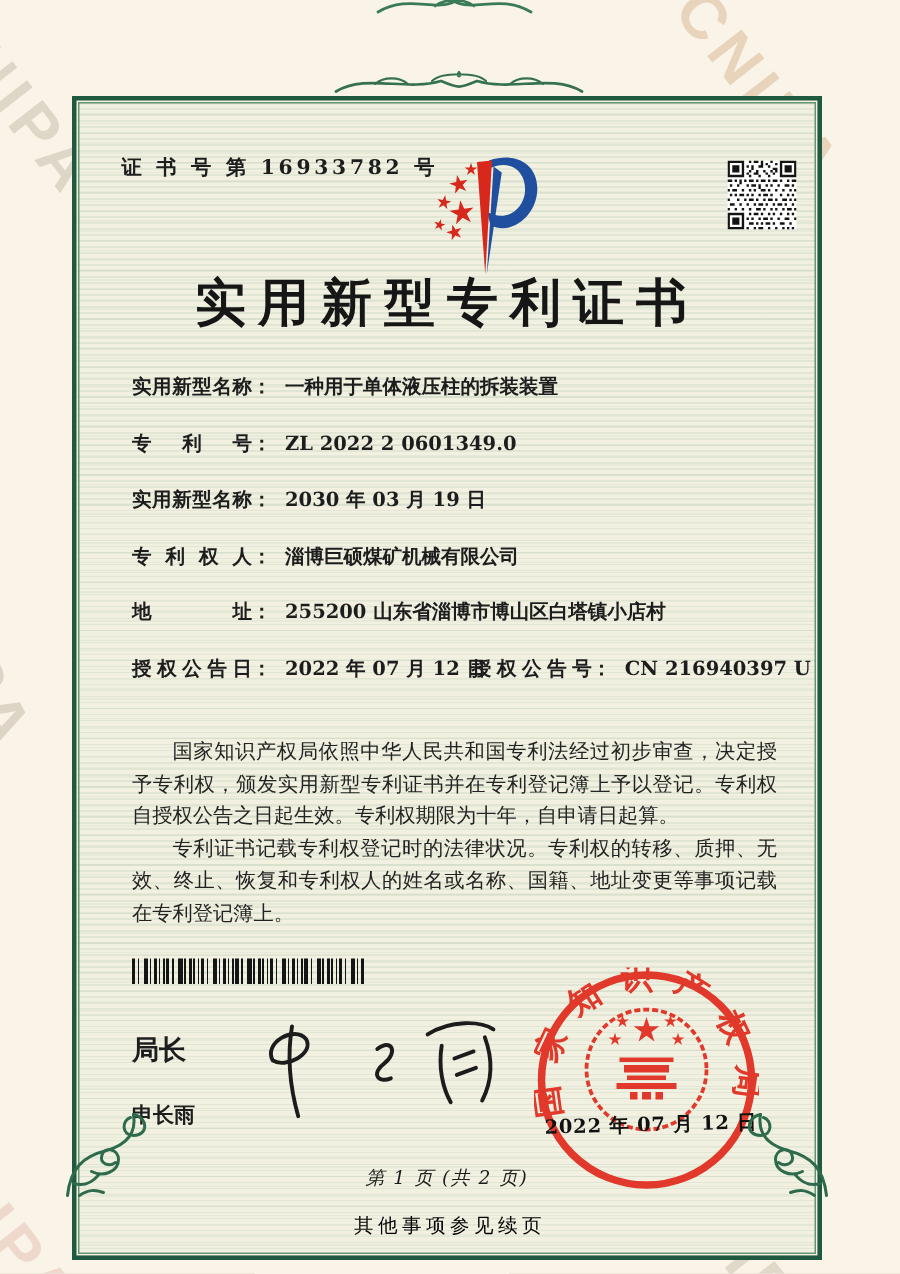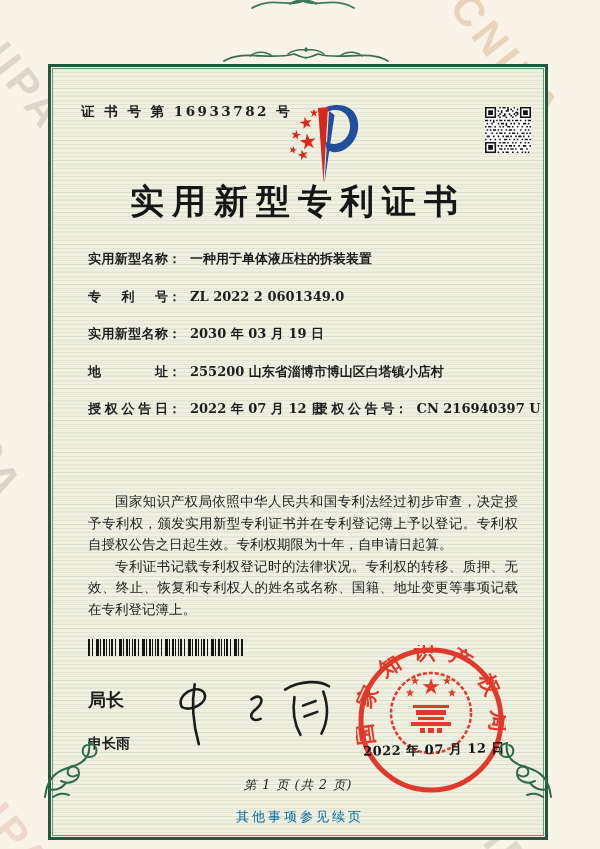--- a/index.html
+++ b/index.html
@@ -71,21 +71,21 @@
     position:absolute;left:312px;top:674px;width:140px;text-align:center;
     font-size:13px;font-weight:600;color:#111;white-space:nowrap;letter-spacing:0.5px;
     transform:rotate(-1.5deg);
   }
   .page-info{
     position:absolute;left:0;top:710px;width:100%;text-align:center;
     font-size:12.5px;letter-spacing:1px;font-style:italic;
   }
   .footer-note{
     position:absolute;left:0;top:808px;width:100%;text-align:center;
-    font-size:13px;letter-spacing:3px;color:#0369a1;
+    font-size:13px;letter-spacing:3px;color:#000000;
   }
   .corner{position:absolute;}
 </style>
 </head>
 <body>
 
 <div class="page">
 
   <div class="wm" style="left:-20px;top:-10px;color:rgba(168,154,134,.34);transform:rotate(52deg);">CNIPA</div>
   <div class="wm" style="left:478px;top:-16px;color:rgba(208,172,134,.45);transform:rotate(52deg);">CNIPA</div>
@@ -135,20 +135,23 @@
 
     <div class="fields">
       <div class="frow">
         <span class="flabel">实用新型名称</span><span class="fcolon">：</span><span class="fvalue">一种用于单体液压柱的拆装装置</span>
       </div>
       <div class="frow">
         <span class="flabel">专利号</span><span class="fcolon">：</span><span class="fvalue">ZL 2022 2 0601349.0</span>
       </div>
       <div class="frow">
         <span class="flabel">实用新型名称</span><span class="fcolon">：</span><span class="fvalue">2030 年 03 月 19 日</span>
+      </div>
+      <div class="frow">
+        <span class="flabel">专利权人</span><span class="fcolon">：</span><span class="fvalue">淄博巨硕煤矿机械有限公司</span>
       </div>
       <div class="frow">
         <span class="flabel">地址</span><span class="fcolon">：</span><span class="fvalue">255200 山东省淄博市博山区白塔镇小店村</span>
       </div>
       <div class="grant-row">
         <span class="g1">
           <span class="flabel">授权公告日</span><span class="fcolon">：</span><span class="fvalue">2022 年 07 月 12 日</span>
         </span>
         <span class="g2">
           <span class="flabel">授权公告号</span><span class="fcolon">：</span><span class="fvalue">CN 216940397 U</span>

